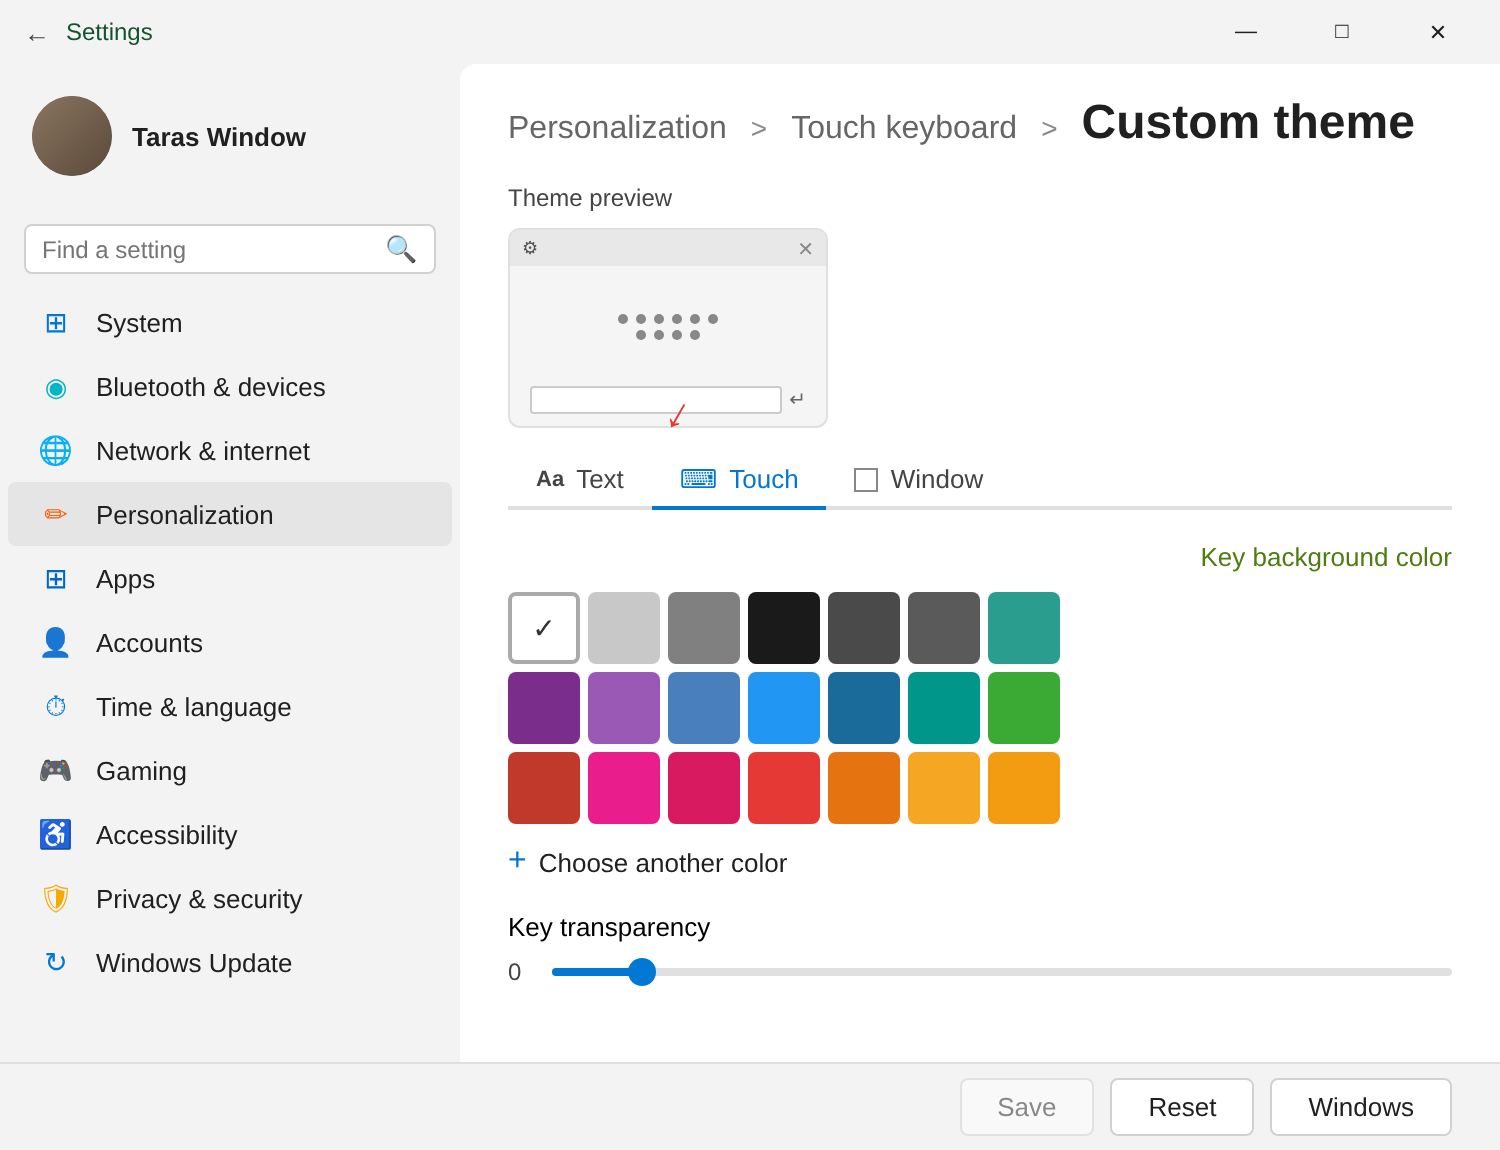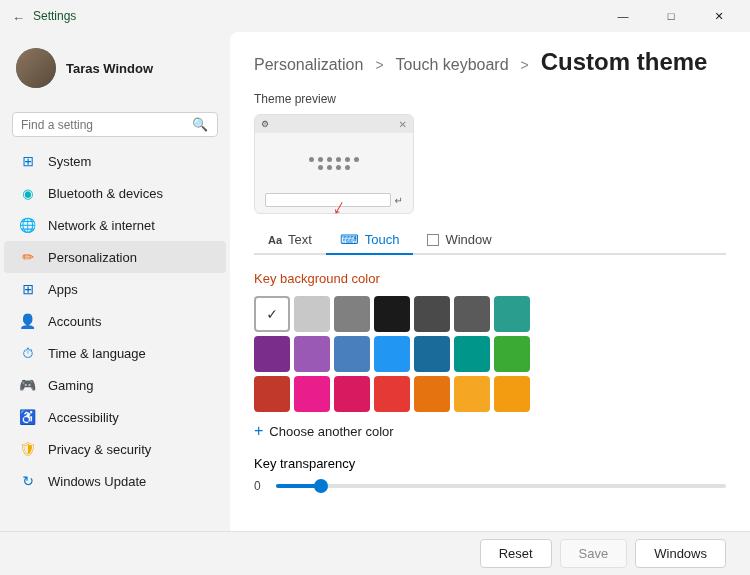--- a/index.html
+++ b/index.html
@@ -264,22 +264,23 @@
     .tab.active {
       color: #0078d4;
       border-bottom: 2px solid #0078d4;
       font-weight: 500;
     }
 
     
     .color-section-label {
       font-size: 13px;
       font-weight: 500;
-      color: #c2410c;
+      color: #4d7c0f;
       margin-bottom: 10px;
+      text-align: right;
     }
     .color-grid {
       display: flex;
       flex-direction: column;
       gap: 4px;
       margin-bottom: 10px;
     }
     .color-row {
       display: flex;
       gap: 4px;
@@ -569,16 +570,16 @@
       <div class="slider-track">
         <div class="slider-fill"></div>
         <div class="slider-thumb"></div>
       </div>
     </div>
 
   </div>
 </div>
 
 <div class="bottom-bar">
+  <button class="btn disabled">Save</button>
   <button class="btn">Reset</button>
-  <button class="btn disabled">Save</button>
   <button class="btn">Windows</button>
 </div>
 
 </body></html>

